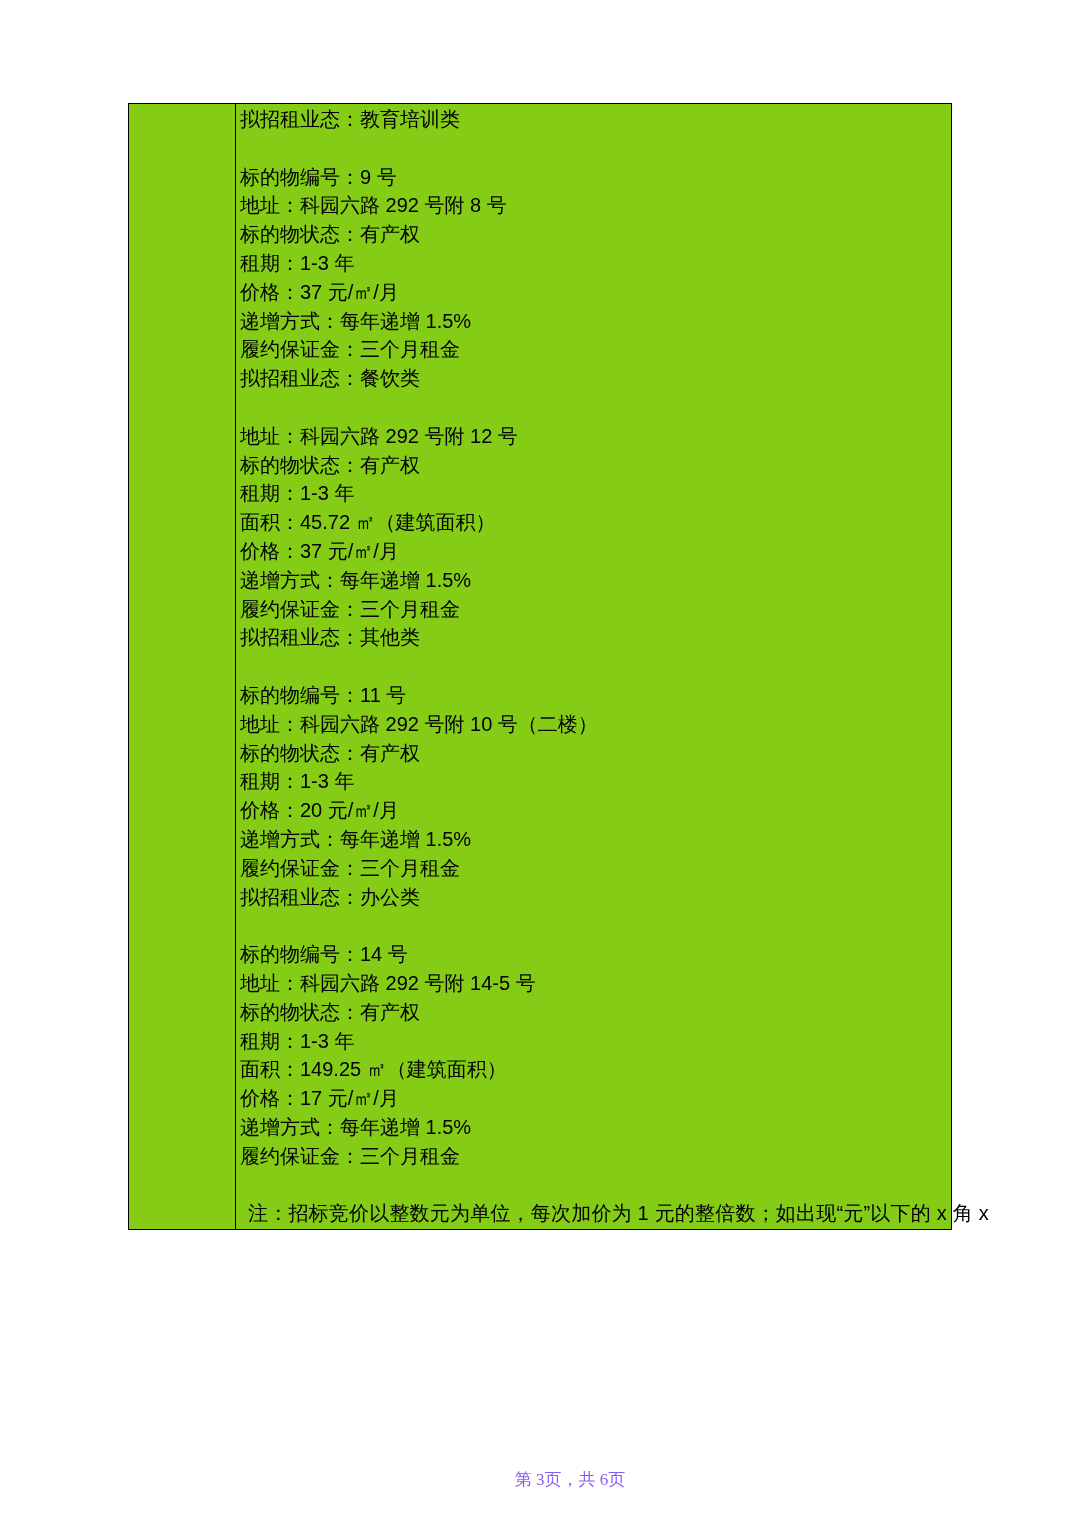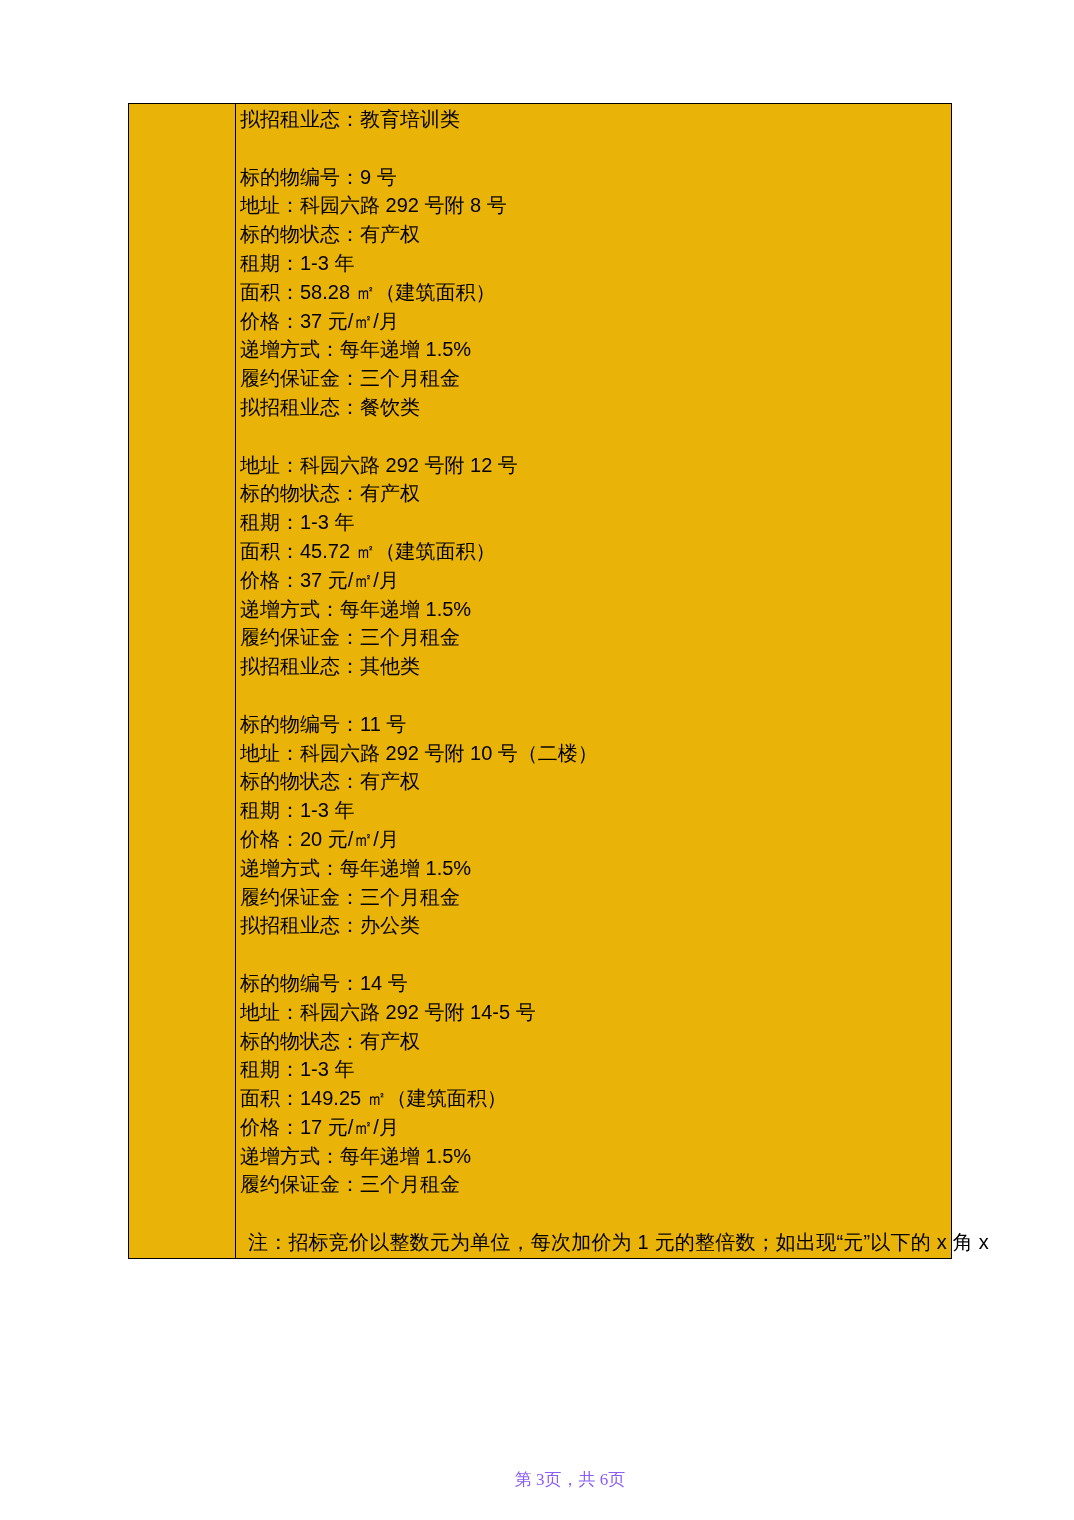--- a/index.html
+++ b/index.html
@@ -21,21 +21,21 @@
     overflow: hidden;
   }
   .doc-table {
     position: absolute;
     left: 128px;
     top: 103px;
     width: 824px;
     box-sizing: border-box;
     border: 1.5px solid #000000;
     display: flex;
-    background: #eab308;
+    background: #84cc16;
   }
   .cell-left {
     width: 107px;
     flex: 0 0 107px;
     border-right: 1.5px solid #000000;
     box-sizing: border-box;
   }
   .cell-right {
     flex: 1 1 auto;
     padding: 1px 2px 1px 4px;
@@ -77,21 +77,20 @@
     <div class="cell-left"></div>
     <div class="cell-right">
 
       <div class="line">拟招租业态：教育培训类</div>
       <div class="line blank"></div>
 
       <div class="line">标的物编号：9 号</div>
       <div class="line">地址：科园六路 292 号附 8 号</div>
       <div class="line">标的物状态：有产权</div>
       <div class="line">租期：1-3 年</div>
-      <div class="line">面积：58.28 ㎡（建筑面积）</div>
       <div class="line">价格：37 元/㎡/月</div>
       <div class="line">递增方式：每年递增 1.5%</div>
       <div class="line">履约保证金：三个月租金</div>
       <div class="line">拟招租业态：餐饮类</div>
       <div class="line blank"></div>
 
       <div class="line">地址：科园六路 292 号附 12 号</div>
       <div class="line">标的物状态：有产权</div>
       <div class="line">租期：1-3 年</div>
       <div class="line">面积：45.72 ㎡（建筑面积）</div>

